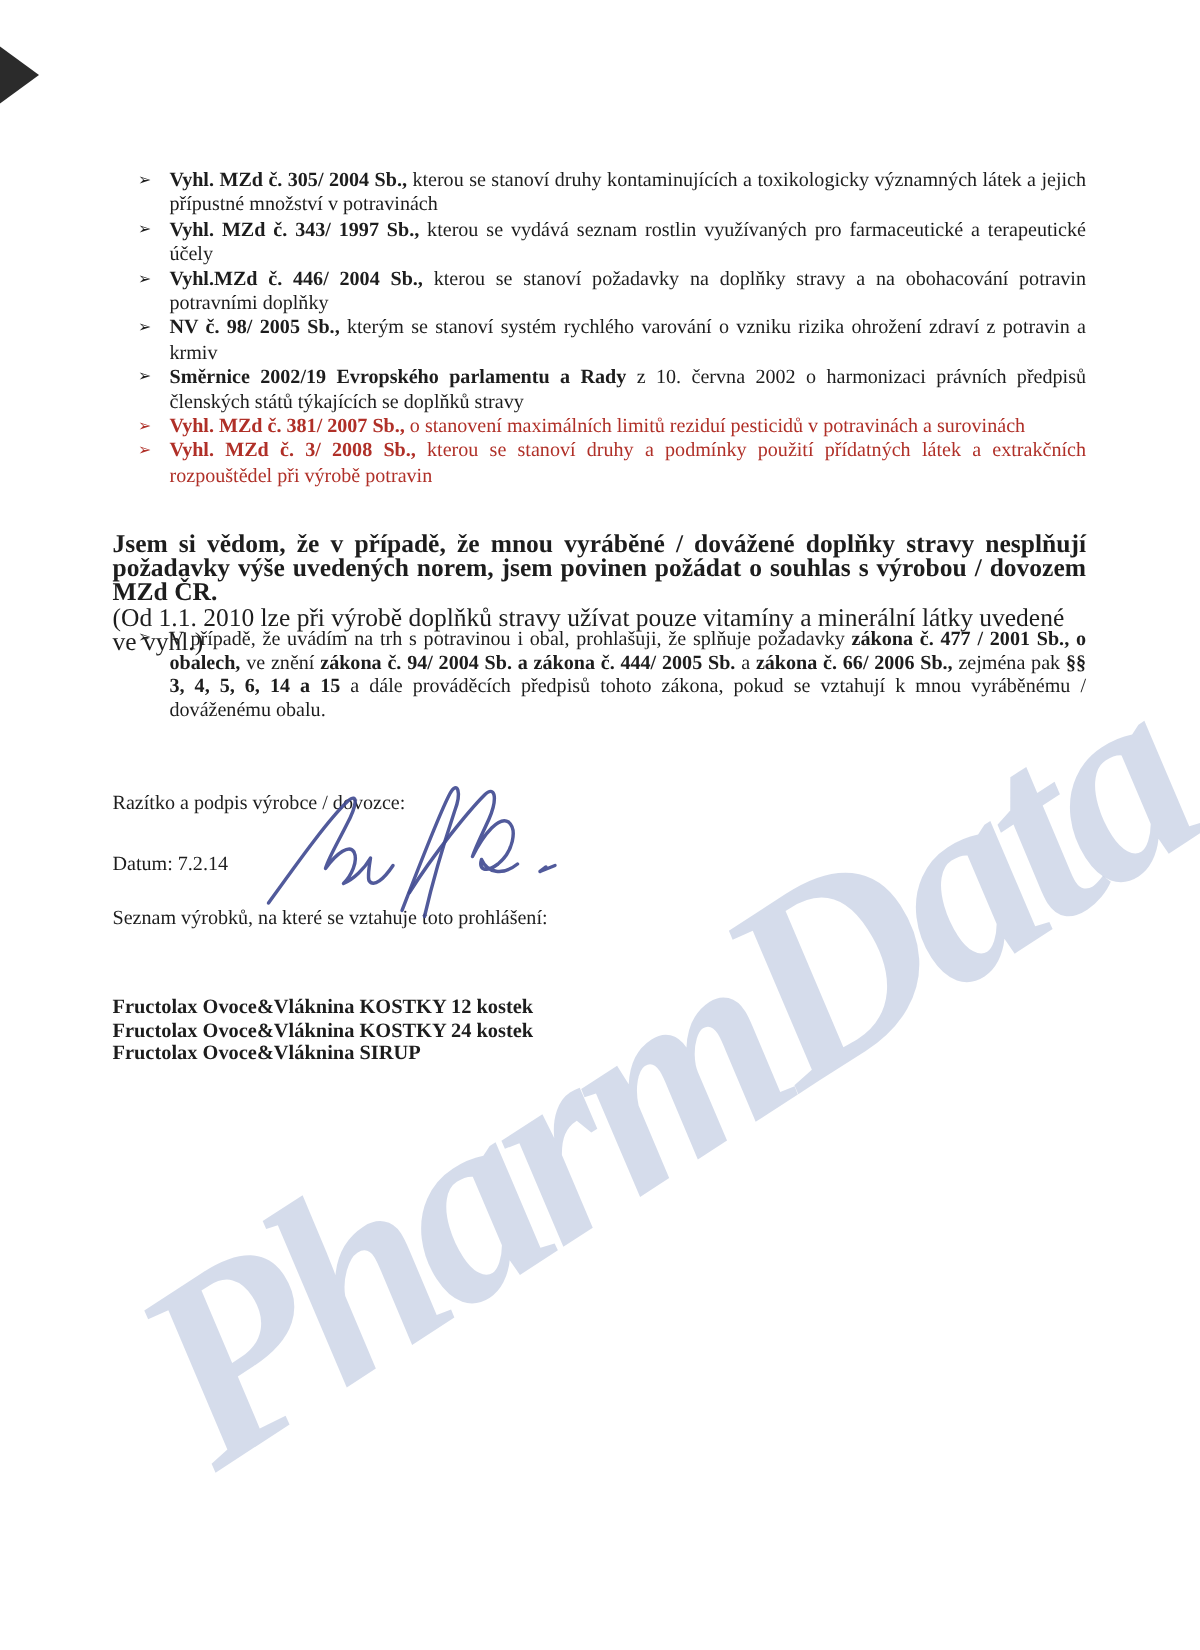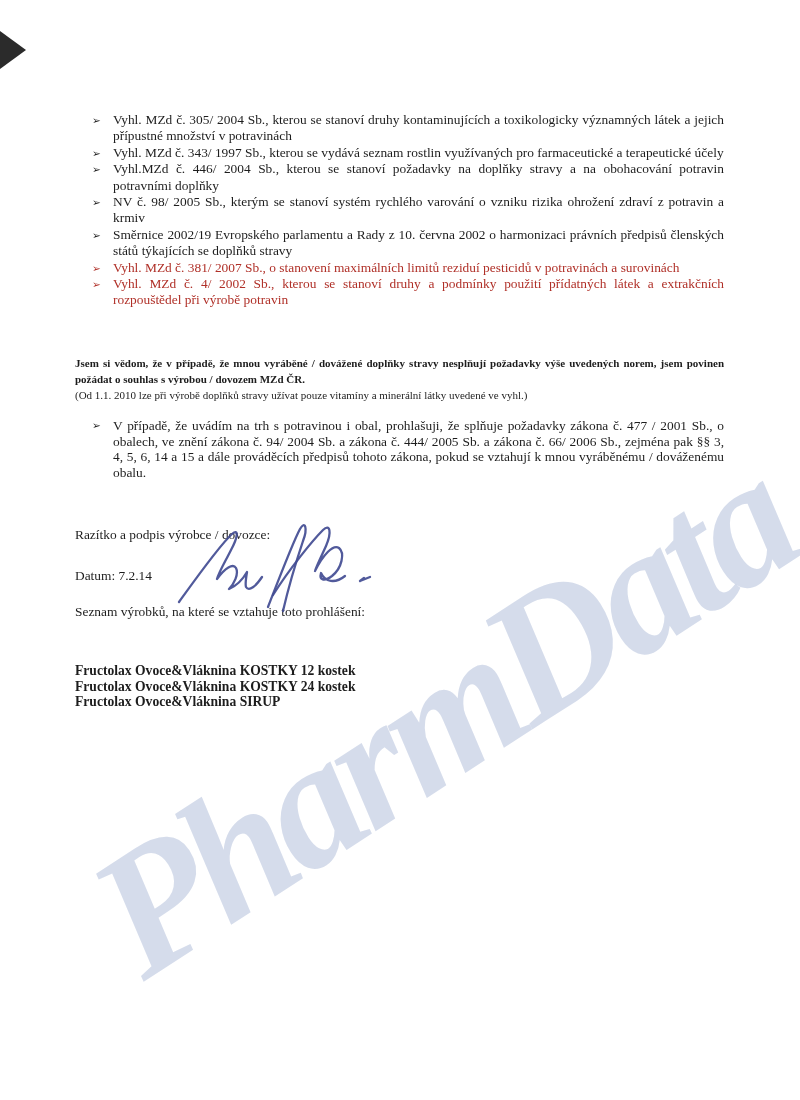--- a/index.html
+++ b/index.html
@@ -38,25 +38,25 @@
     font-size:13.4px;line-height:16.4px;
   }
   .reg-item{display:flex;}
   .reg-item .marker{
     flex:0 0 21px;
     font-family:"DejaVu Sans",sans-serif;
     font-size:10.5px;line-height:16.4px;
   }
   .reg-item .body{flex:1;text-align:justify;}
   .reg-item.red{color:#b03028;}
-  b,.b{font-weight:normal;}
+  b,.b{font-weight:bold;}
   
   .decl{
     position:absolute;left:75px;top:355px;width:649px;
-    font-size:11px;line-height:16.2px;
+    font-size:17px;line-height:16.2px;
   }
   .decl .lead{font-weight:bold;text-align:justify;}
   
   .obal{
     position:absolute;left:92px;top:418px;width:632px;
     font-size:13.4px;line-height:15.7px;
     display:flex;
   }
   .obal .marker{
     flex:0 0 21px;
@@ -113,21 +113,21 @@
       <div class="reg-item">
         <span class="marker">➢</span>
         <span class="body"><b>Směrnice 2002/19 Evropského parlamentu a Rady</b><span> z 10. června 2002 o harmonizaci právních předpisů členských států týkajících se doplňků stravy</span></span>
       </div>
       <div class="reg-item red" style="color: rgb(176, 48, 40);">
         <span class="marker">➢</span>
         <span class="body"><b>Vyhl. MZd č. 381/ 2007 Sb.,</b><span> o stanovení maximálních limitů reziduí pesticidů v potravinách a surovinách</span></span>
       </div>
       <div class="reg-item red" style="color: rgb(176, 48, 40);">
         <span class="marker">➢</span>
-        <span class="body"><b>Vyhl. MZd č. 4/ 2002 Sb.,</b><span> kterou se stanoví druhy a podmínky použití přídatných látek a extrakčních rozpouštědel při výrobě potravin</span></span>
+        <span class="body"><b>Vyhl. MZd č. 3/ 2008 Sb.,</b><span> kterou se stanoví druhy a podmínky použití přídatných látek a extrakčních rozpouštědel při výrobě potravin</span></span>
       </div>
     </div>
 
     <div class="decl">
       <div class="lead">Jsem si vědom, že v případě, že mnou vyráběné / dovážené doplňky stravy nesplňují požadavky výše uvedených norem, jsem povinen požádat o souhlas s výrobou / dovozem MZd ČR.</div>
       <div class="note">(Od 1.1. 2010 lze při výrobě doplňků stravy užívat pouze vitamíny a minerální látky uvedené ve vyhl.)</div>
     </div>
 
     <div class="obal">
       <span class="marker">➢</span>

